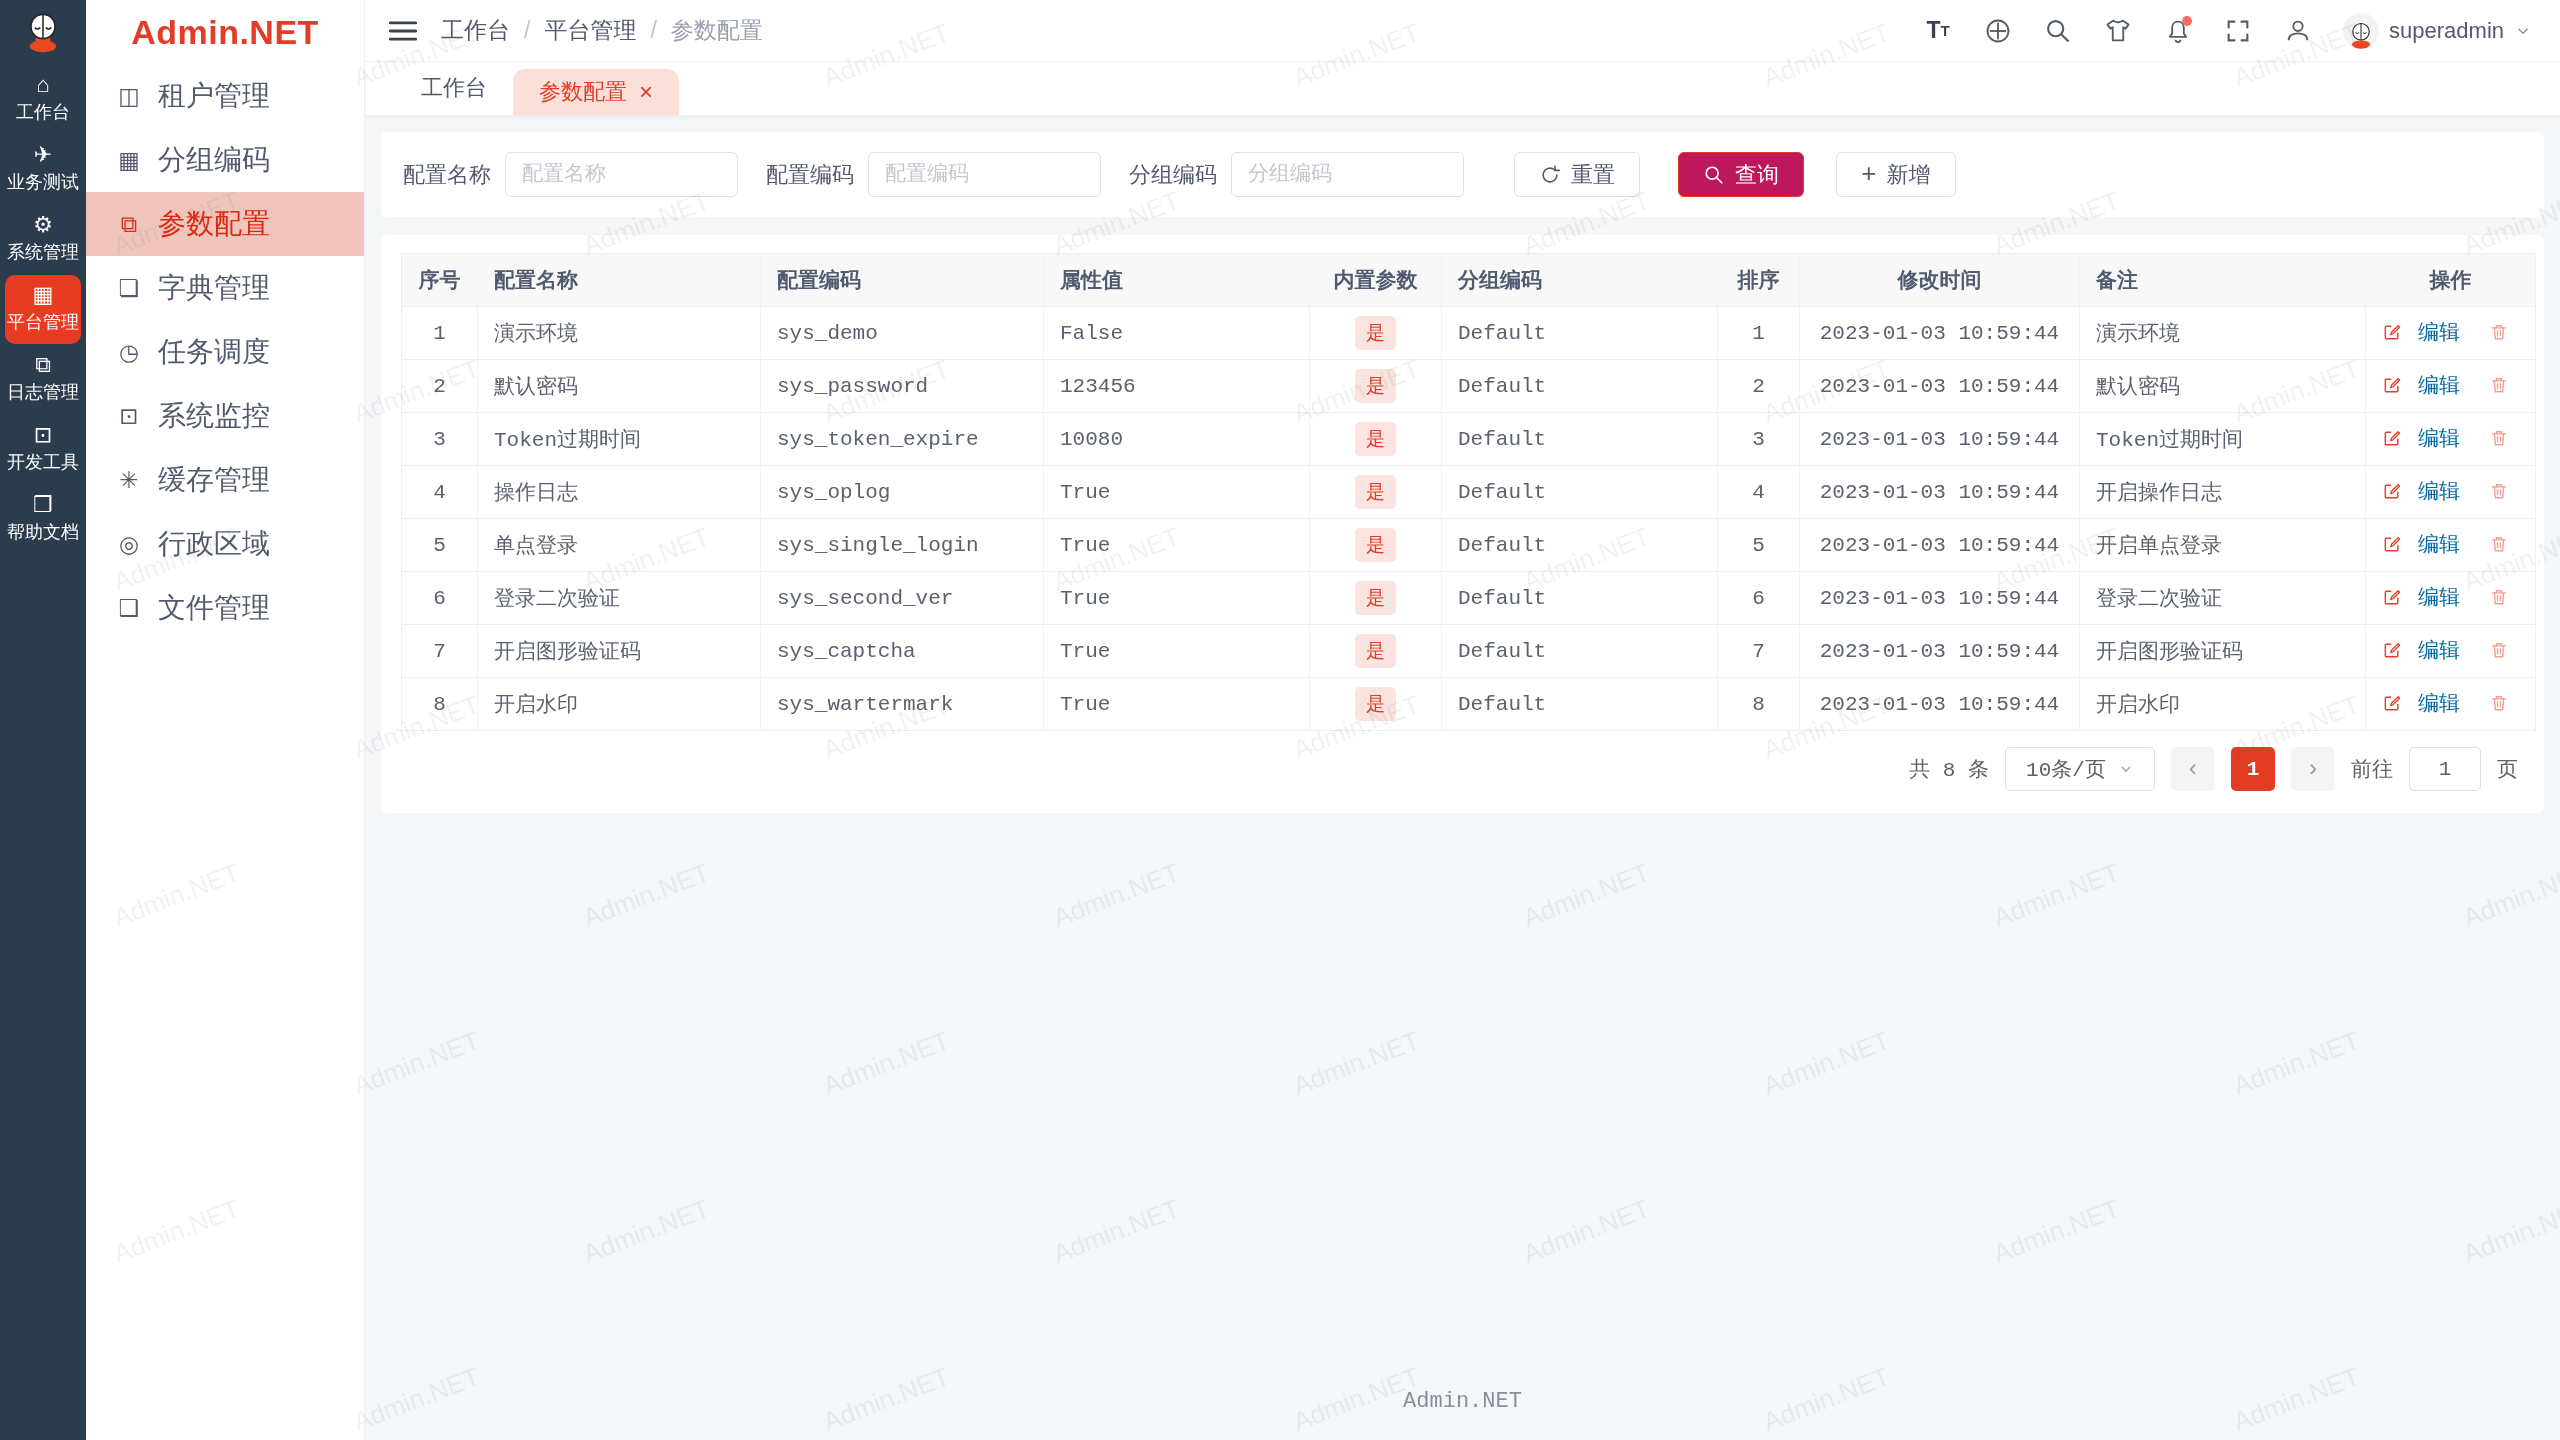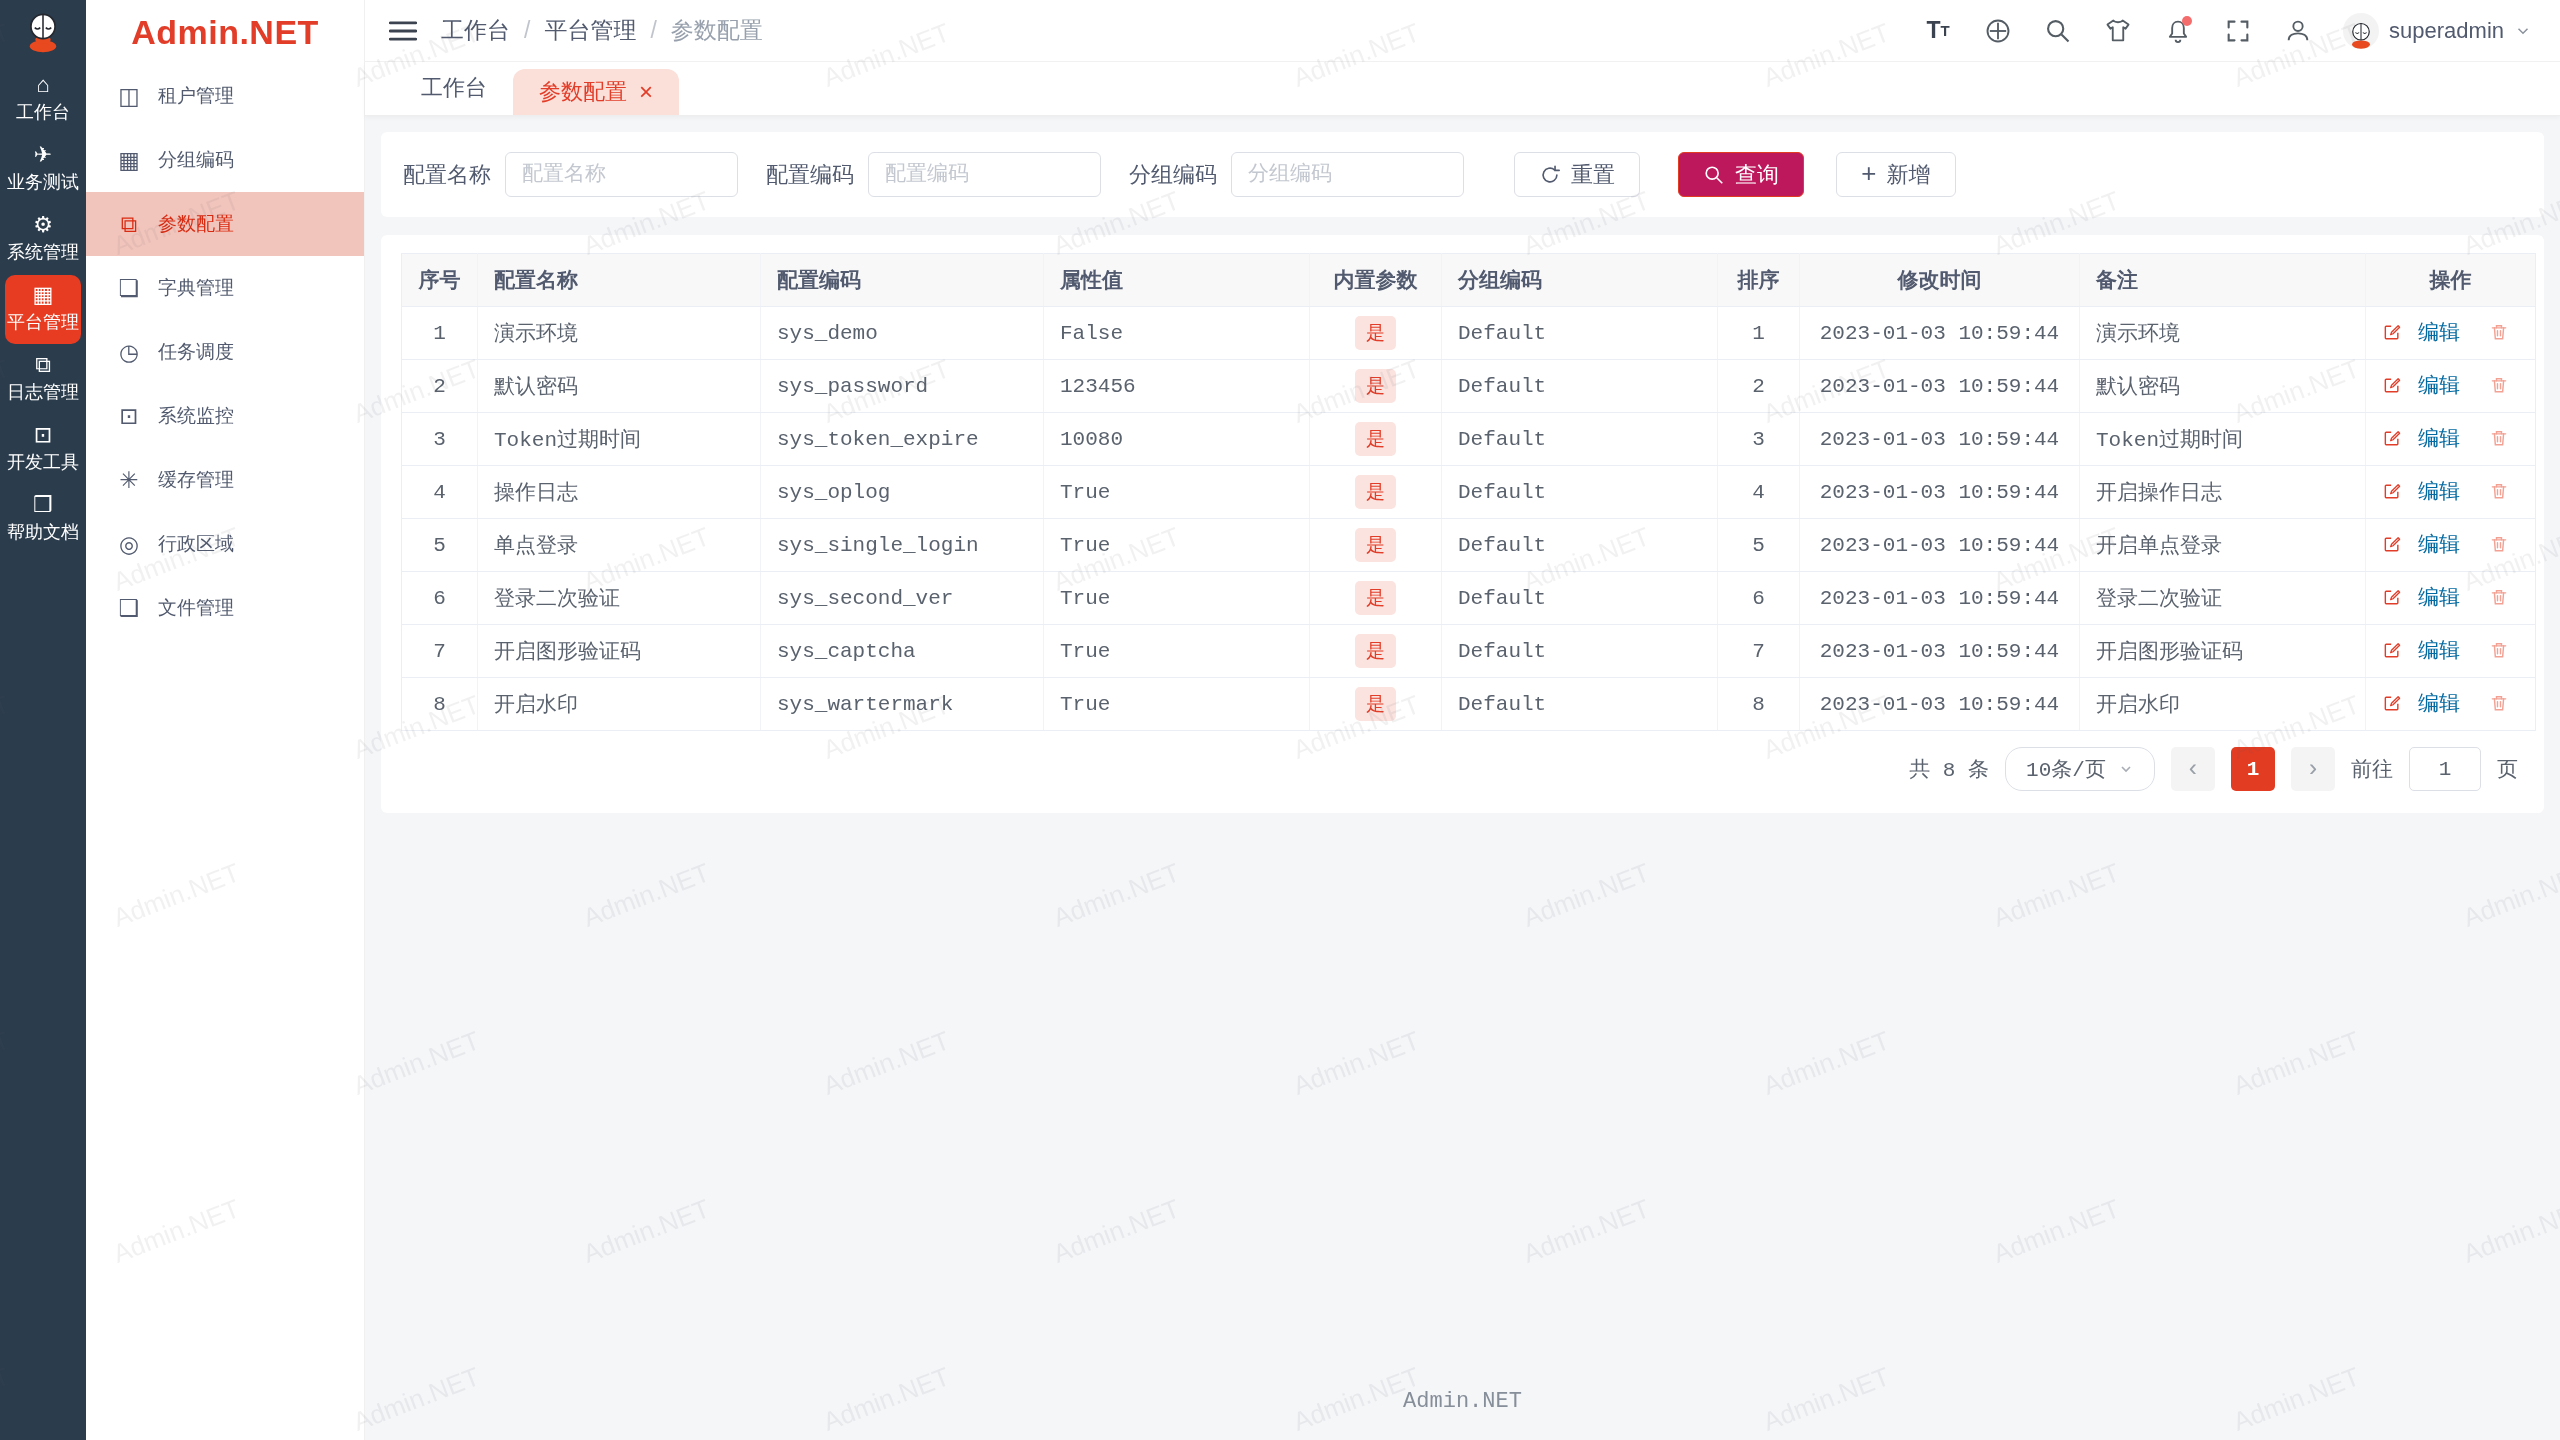--- a/index.html
+++ b/index.html
@@ -15,21 +15,21 @@
   .rail-item .ric { font-size:22px; line-height:22px; color:#ffffff; }
   .rail-item .rlb { font-size:18px; color:#ffffff; white-space:nowrap; }
   .rail-item.active { background:#e83c22; }
 
   
   .sidebar { width:279px; background:#ffffff; flex-shrink:0; border-right:1px solid #f0f0f0; }
   .sidebar-logo { height:64px; display:flex; align-items:center; justify-content:center;
     color:#e23d28; font-size:34px; font-weight:bold; letter-spacing:.5px; }
   .side-item { display:flex; align-items:center; gap:16px; height:64px; padding-left:30px; cursor:pointer; }
   .side-item .sic { font-size:23px; width:26px; text-align:center; color:#515a6e; }
-  .side-item .slb { font-size:19px; color:#515a6e; }
+  .side-item .slb { font-size:28px; color:#515a6e; }
   .side-item.active { background:#f2c5bc; }
   .side-item.active .sic, .side-item.active .slb { color:#d92b12; }
 
   
   .main { flex:1; display:flex; flex-direction:column; min-width:0; }
   .topbar { height:62px; background:#fff; display:flex; align-items:center; padding:0 28px 0 24px; border-bottom:1px solid #f2f2f2; }
   .burger { width:30px; height:30px; margin-right:22px; cursor:pointer; display:flex; align-items:center; }
   .crumb { display:flex; align-items:center; gap:14px; font-size:23px; }
   .crumb .c-link { color:#515a6e; cursor:pointer; }
   .crumb .c-sep { color:#c0c4cc; }
@@ -76,21 +76,21 @@
   th { background:#f8f8f9; color:#515a6e; font-weight:bold; }
   td { color:#5a626e; background:#fff; }
   th.center, td.center { text-align:center; }
   .tag-yes { display:inline-block; background:#fbe3df; color:#e23d28; font-size:19px; padding:4px 11px; border-radius:5px; }
   .act { display:inline-flex; align-items:center; gap:6px; cursor:pointer; font-size:21px; }
   .act svg { display:block; }
   .act-edit { color:#0369a1;gap:16px; }
   .act-del { color:#f3a193; margin-left:16px;gap:48px; }
 
   .pagibar { display:flex; align-items:center; justify-content:flex-end; gap:16px; padding:16px 6px 14px; font-size:21px; color:#5a626e; }
-  .psel { width:150px; height:44px; border:1px solid #dcdfe6; border-radius:17px; display:flex; align-items:center;
+  .psel { width:150px; height:44px; border:1px solid #dcdfe6; border-radius:5px; display:flex; align-items:center;
     justify-content:center; gap:12px; color:#5a626e; cursor:pointer; }
   .pbtn { width:44px; height:44px; border-radius:5px; background:#f4f4f5; color:#9aa0a8; display:flex;
     align-items:center; justify-content:center; font-size:24px; cursor:pointer; }
   .pcur { width:44px; height:44px; border-radius:5px; background:#e23c22; color:#fff; display:flex;
     align-items:center; justify-content:center; font-weight:bold; cursor:pointer; }
   .goto-input { width:72px; height:44px; border:1px solid #dcdfe6; border-radius:5px; text-align:center;
     font-size:21px; color:#5a626e; outline:none; font-family:inherit; }
 
   .page-footer { position:absolute; left:0; right:0; bottom:16px; text-align:center; color:#868e99; }
   .page-footer .ft1 { font-size:22px; margin-bottom:10px; }

